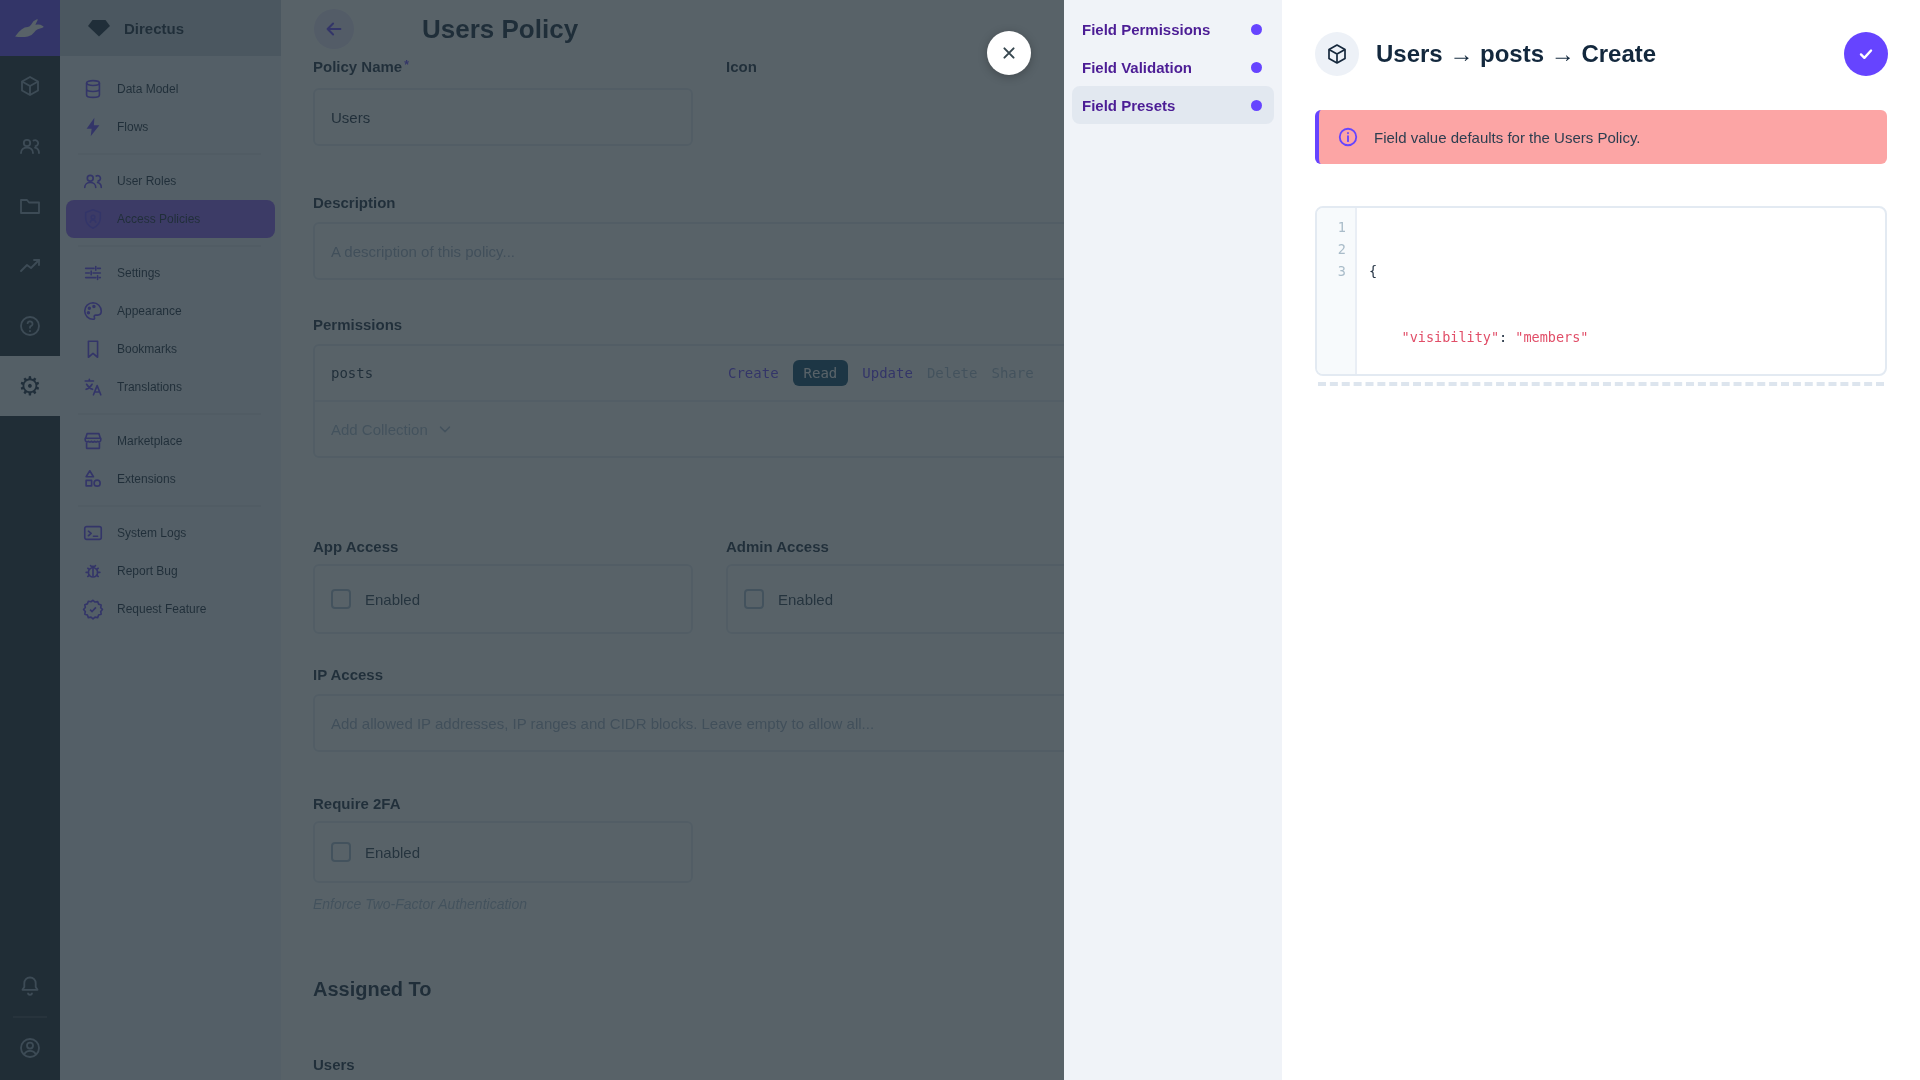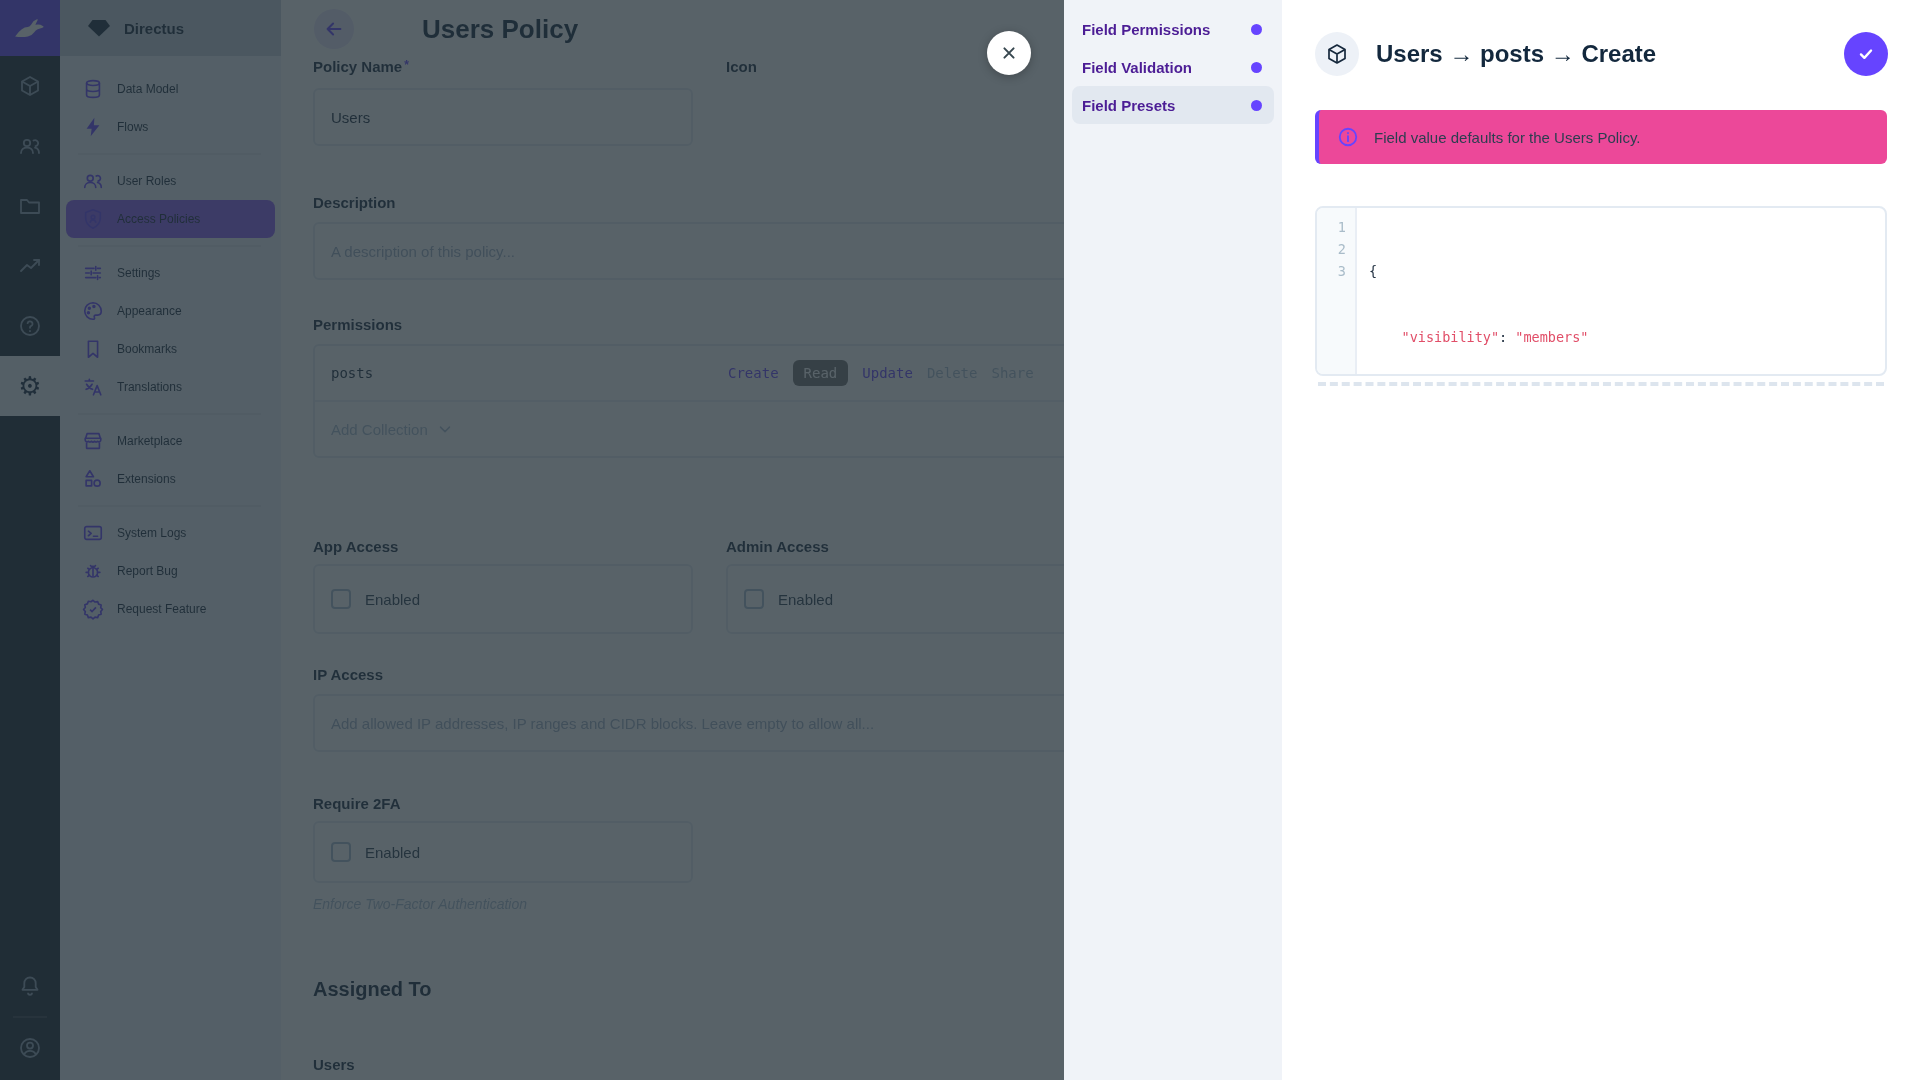--- a/index.html
+++ b/index.html
@@ -48,21 +48,21 @@
   .perm-row{display:flex;align-items:center;height:44px;border-bottom:2px solid #e9eef5;}
   .perm-row.head{height:42px;font-weight:bold;color:#33475c;font-size:15px;}
   .perm-row.body{height:54px;}
   .perm-row:last-child{border-bottom:none;}
   .cell-coll{width:413px;padding-left:16px;box-sizing:border-box;}
   .mono{font-family:"DejaVu Sans Mono",monospace;}
   .coll-name{font-size:14px;color:#16283c;}
   .actions-cell{display:flex;align-items:center;gap:14px;font-size:14px;}
   .act{cursor:pointer;}
   .act.on{color:#6644ff;}
-  .act.full{color:#fff;background:#737373;padding:5px 11px;border-radius:6px;}
+  .act.full{color:#fff;background:#0c4a6e;padding:5px 11px;border-radius:6px;}
   .act.off{color:#a9bccf;}
   .add-coll{display:flex;align-items:center;gap:8px;color:#a9bccf;font-size:15px;cursor:pointer;padding-left:16px;}
 
   .check-field{border:2px solid #e4eaf1;border-radius:6px;display:flex;align-items:center;gap:14px;
                padding-left:16px;box-sizing:border-box;cursor:pointer;}
   .checkbox{width:20px;height:20px;border:2px solid #a9bccf;border-radius:4px;background:#fff;box-sizing:border-box;flex:none;}
   .check-label{font-size:15px;color:#2c3e50;}
   .field-note{font-size:14px;font-style:italic;color:#a9bccf;}
   .section-title{font-size:20px;font-weight:bold;color:#16283c;}
 
@@ -79,21 +79,21 @@
              justify-content:space-between;font-size:15px;font-weight:bold;color:#4c1d95;cursor:pointer;}
   .menu-item.active{background:#e2e8f0;}
   .dot{width:11px;height:11px;border-radius:50%;background:#6644ff;flex:none;}
 
   .drawer{position:absolute;left:1282px;top:0;right:0;height:100%;background:#fff;z-index:20;}
   .obj-icon{left:33px;top:32px;width:44px;height:44px;border-radius:50%;background:#edf1f7;
             display:flex;align-items:center;justify-content:center;color:#16283c;}
   .drawer-title{left:94px;top:32px;height:44px;line-height:44px;font-size:24px;font-weight:bold;color:#13283d;}
   .save-btn{left:562px;top:32px;width:44px;height:44px;border-radius:50%;background:#6644ff;border:none;
             display:flex;align-items:center;justify-content:center;cursor:pointer;z-index:2;padding:0;}
-  .notice{left:33px;top:110px;width:572px;height:54px;background:#ec4899;border-left:4px solid #6644ff;
+  .notice{left:33px;top:110px;width:572px;height:54px;background:#fca5a5;border-left:4px solid #6644ff;
           border-radius:6px;display:flex;align-items:center;gap:15px;padding-left:18px;box-sizing:border-box;}
   .notice-text{font-size:15px;color:#2c3e50;}
   .editor{left:33px;top:206px;width:572px;height:170px;border:2px solid #e3eaf2;border-radius:8px;
           box-sizing:border-box;overflow:hidden;font-family:"DejaVu Sans Mono",monospace;font-size:13.5px;}
   .gutter{position:absolute;left:0;top:0;bottom:0;width:40px;background:#f7fafc;border-right:2px solid #e9eef5;
           padding-top:8px;box-sizing:border-box;text-align:right;color:#a9bcc9;}
   .gutter div{line-height:22px;padding-right:9px;}
   .code{margin-left:42px;padding:8px 0 0 10px;line-height:22px;color:#223142;white-space:pre;cursor:text;}
   .tok-str{color:#e14e68;}
   .resize-line{left:36px;top:382px;width:566px;border-top:4px dashed #dde5ee;}

